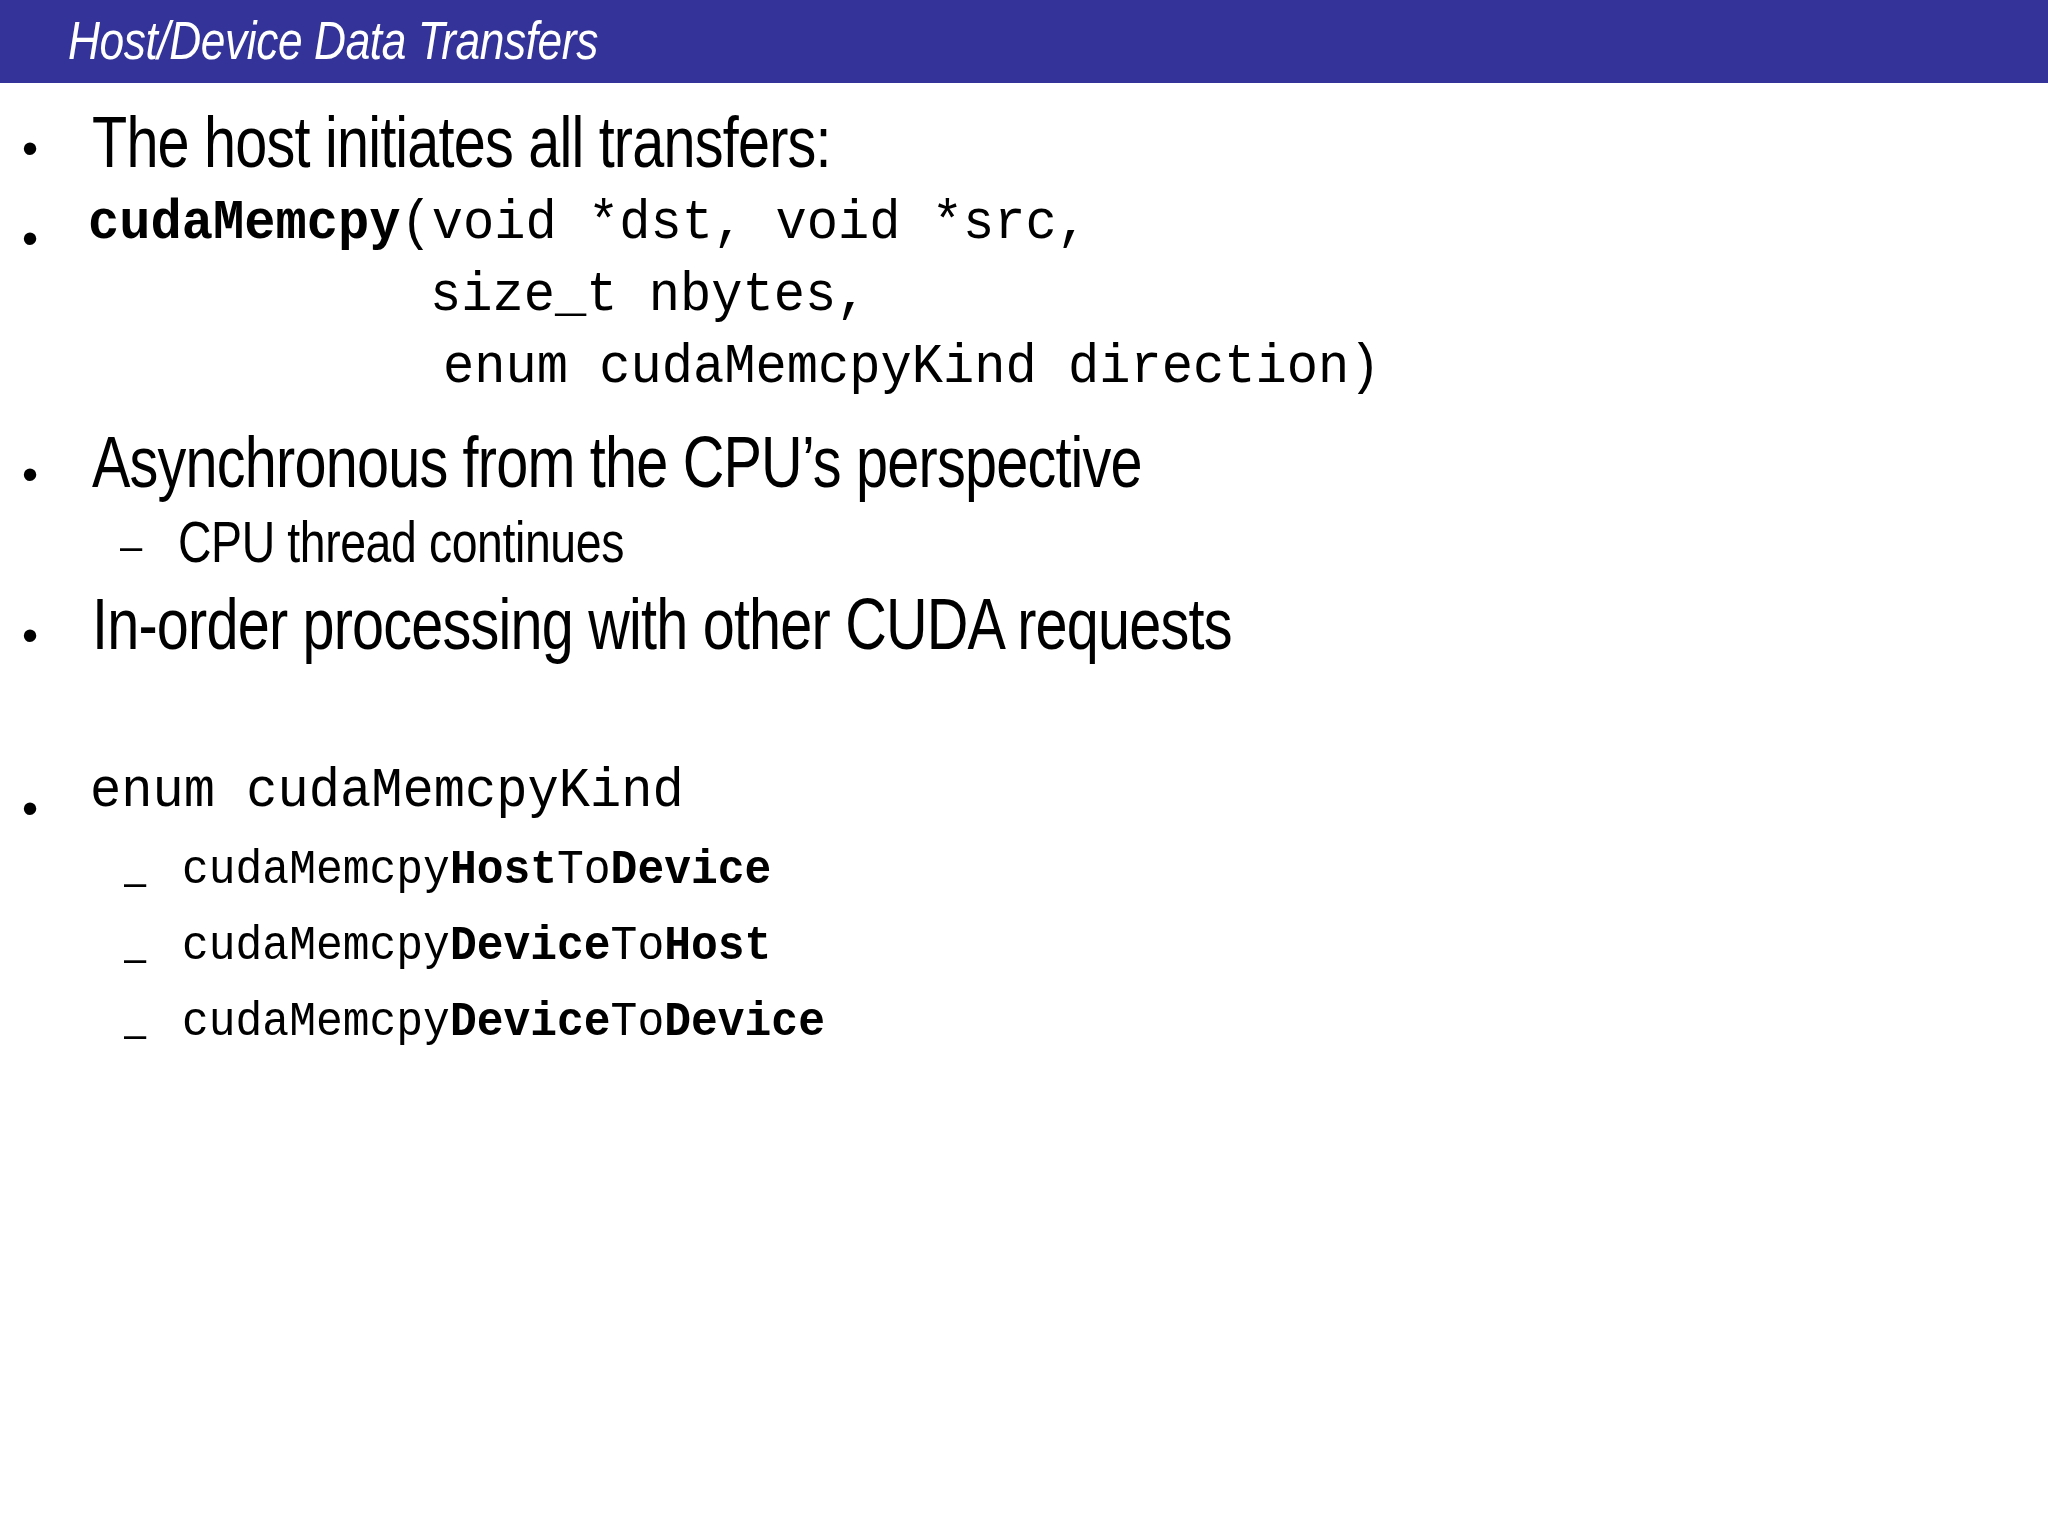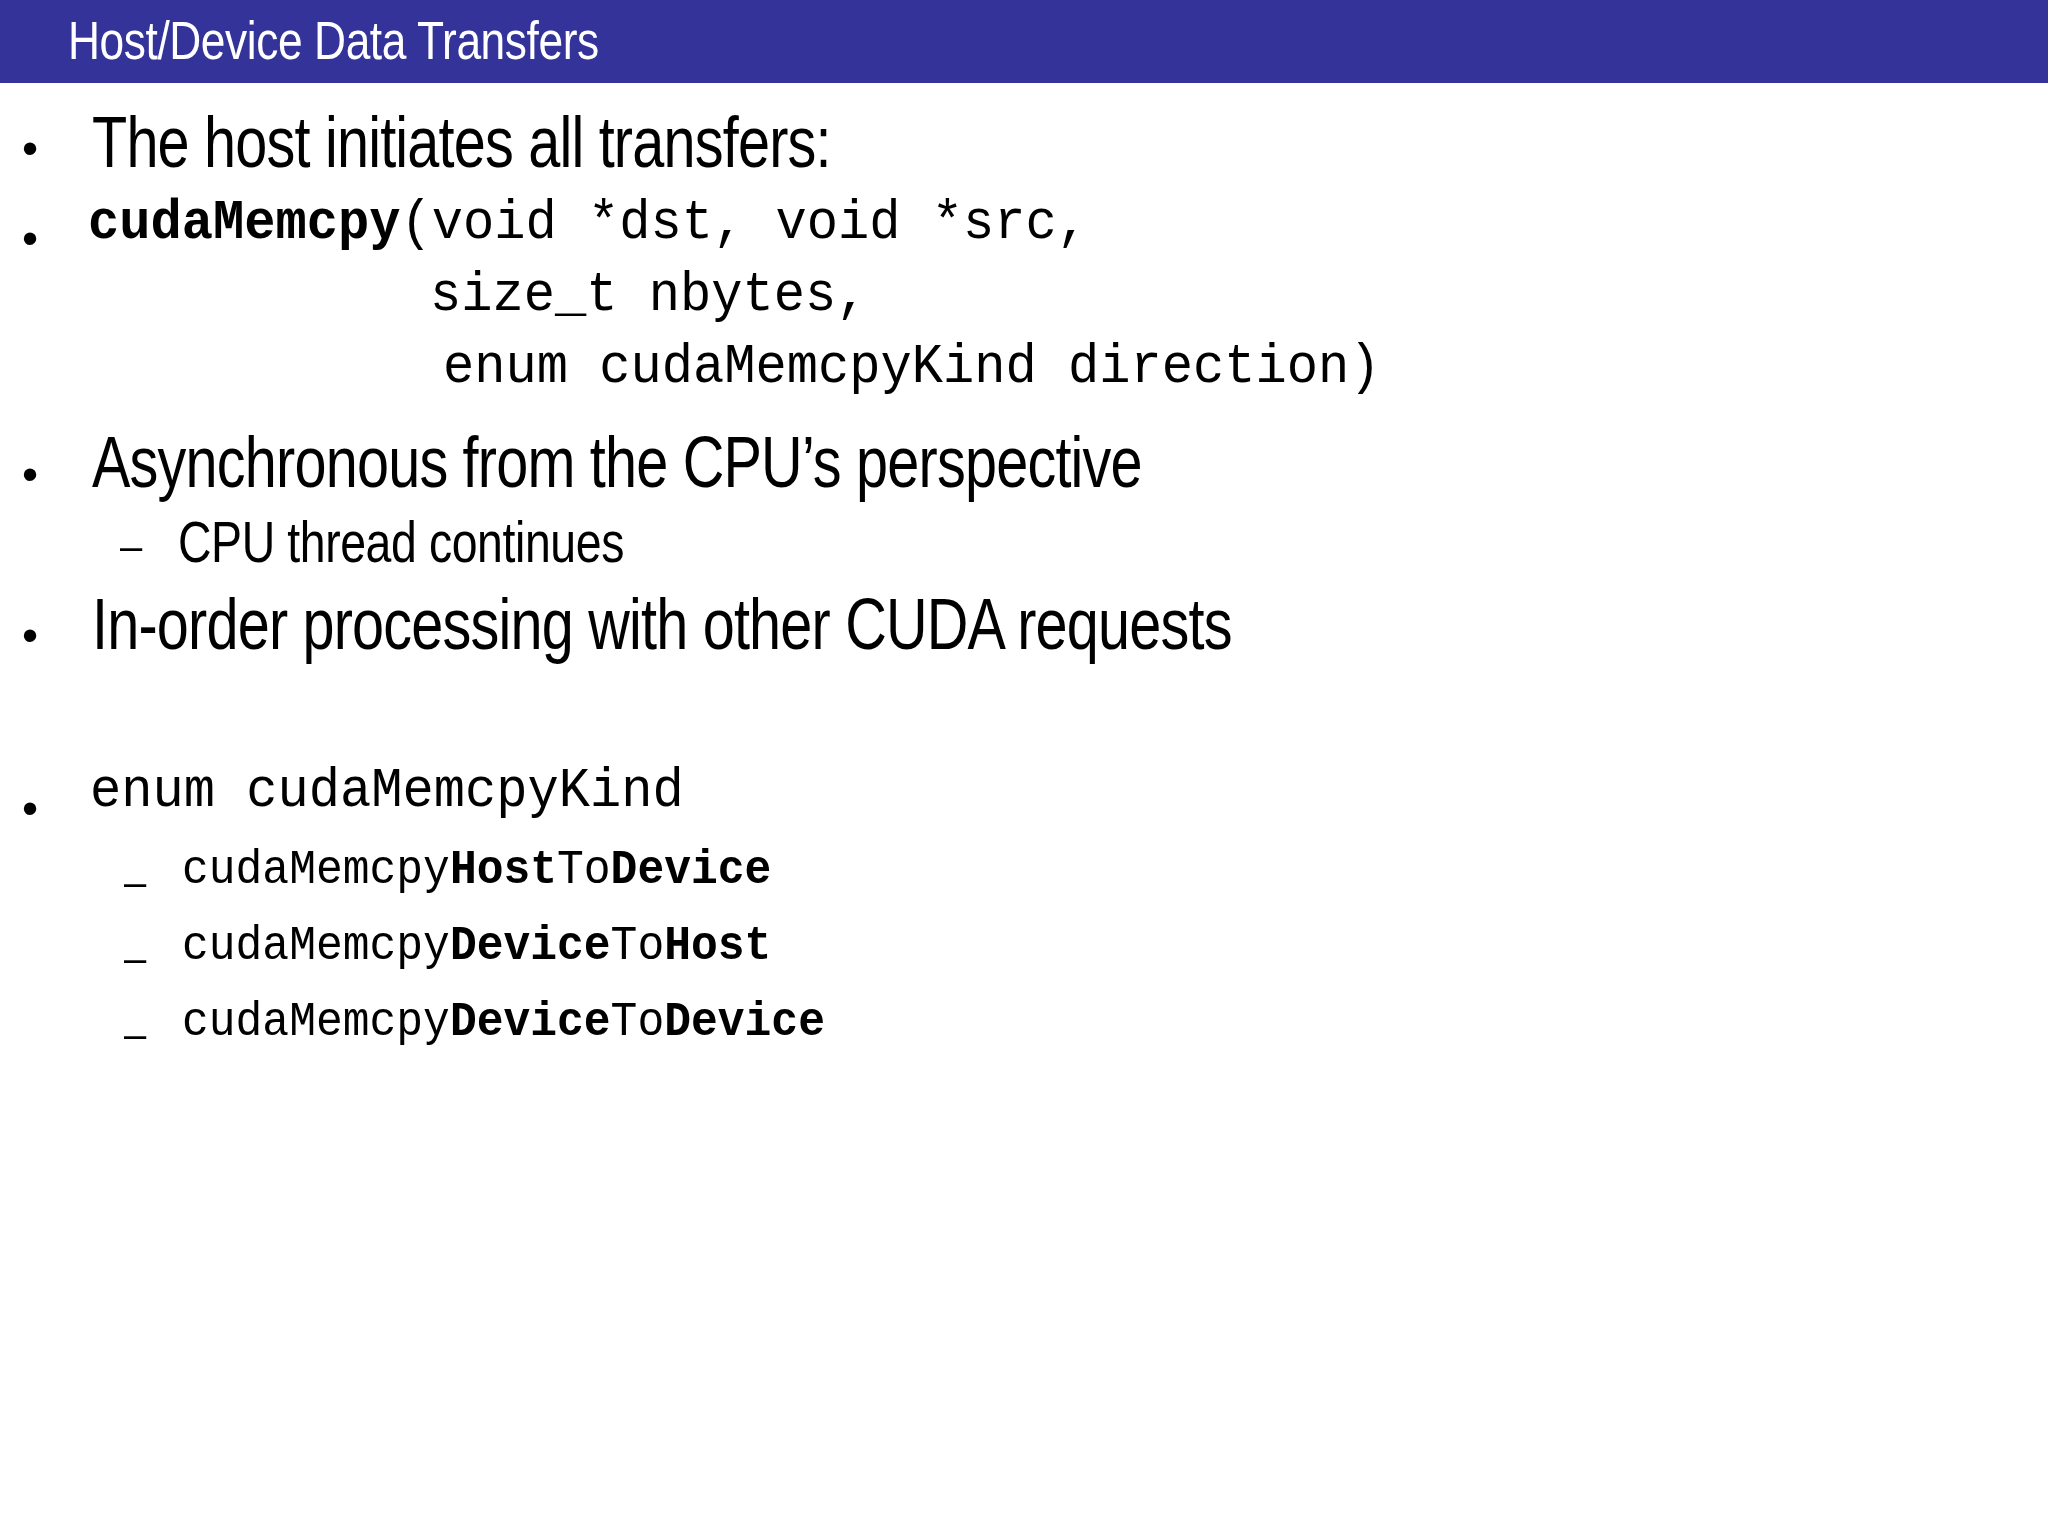--- a/index.html
+++ b/index.html
@@ -109,21 +109,21 @@
   .dash-glyph-sm {
     font-family: "Liberation Sans", sans-serif;
     font-size: 40px;
   }
 </style>
 </head>
 <body>
 
 <div id="slide" style="background: rgb(255, 255, 255);">
 
-  <div id="title-bar" style="background: rgb(51, 51, 153);">
+  <div id="title-bar" style="background: rgb(51, 51, 153); font-style: italic;">
     <div id="title-text" style="color: rgb(255, 255, 255);">Host/Device Data Transfers</div>
   </div>
 
   <div id="body-area">
 
     <div class="bullet-dot dot-glyph" style="left: 22px; top: 38px; color: rgb(0, 0, 0);">•</div>
     <div class="line sans-l1" style="left: 92px; top: 18px; color: rgb(0, 0, 0);">The host initiates all transfers:</div>
 
     <div class="bullet-dot dot-glyph" style="left: 22px; top: 128px; color: rgb(0, 0, 0);">•</div>
     <div class="line mono-l1" style="left: 88px; top: 108px; color: rgb(0, 0, 0);">

